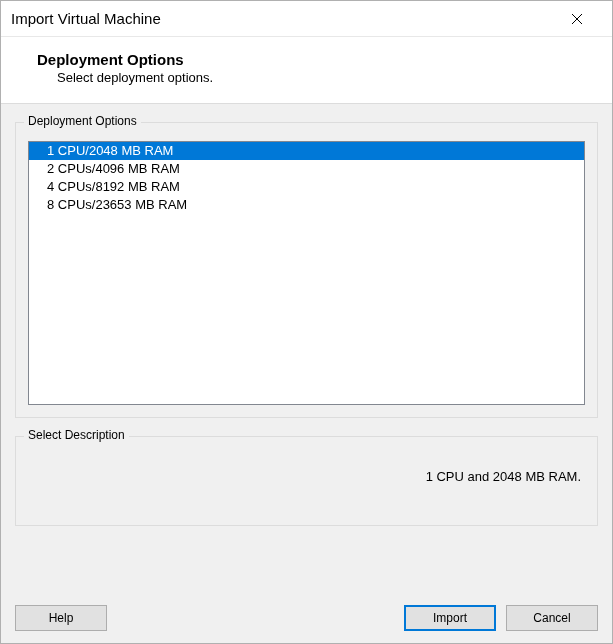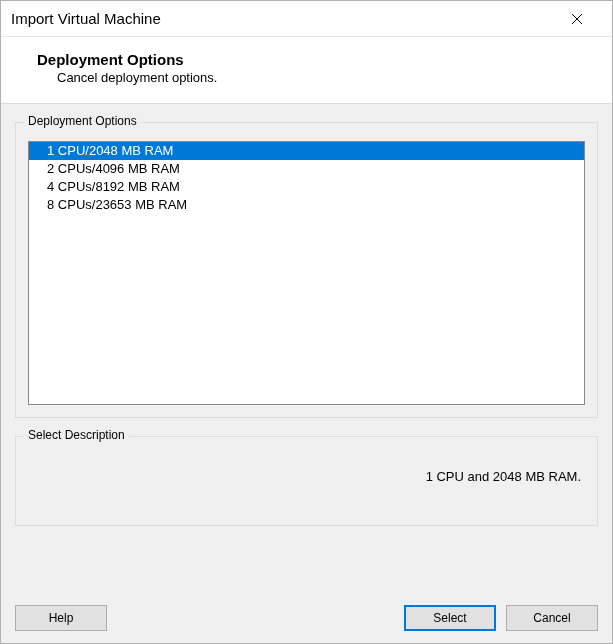--- a/index.html
+++ b/index.html
@@ -149,21 +149,21 @@
     <div class="titlebar-close">
       <svg viewBox="0 0 12 12">
         <line x1="1" y1="1" x2="11" y2="11" stroke="#000" stroke-width="1"></line>
         <line x1="11" y1="1" x2="1" y2="11" stroke="#000" stroke-width="1"></line>
       </svg>
     </div>
   </div>
 
   <div class="header">
     <div class="header-title">Deployment Options</div>
-    <div class="header-subtitle">Cancel deployment options.</div>
+    <div class="header-subtitle">Select deployment options.</div>
   </div>
 
   <div class="content">
 
     <div class="groupbox">
       <div class="groupbox-label">Deployment Options</div>
       <div class="listbox" id="options-list">
           <div class="list-item selected">1 CPU/2048 MB RAM</div>
           <div class="list-item">2 CPUs/4096 MB RAM</div>
           <div class="list-item">4 CPUs/8192 MB RAM</div>
@@ -174,17 +174,17 @@
     <div class="groupbox description-box">
       <div class="groupbox-label">Select Description</div>
       <div class="description-text">1 CPU and 2048 MB RAM.</div>
     </div>
 
   </div>
 
   <div class="footer">
     <button class="btn">Help</button>
     <div class="footer-spacer"></div>
-    <button class="btn default">Select</button>
+    <button class="btn default">Import</button>
     <button class="btn">Cancel</button>
   </div>
 
 </div>
 
 </body></html>

